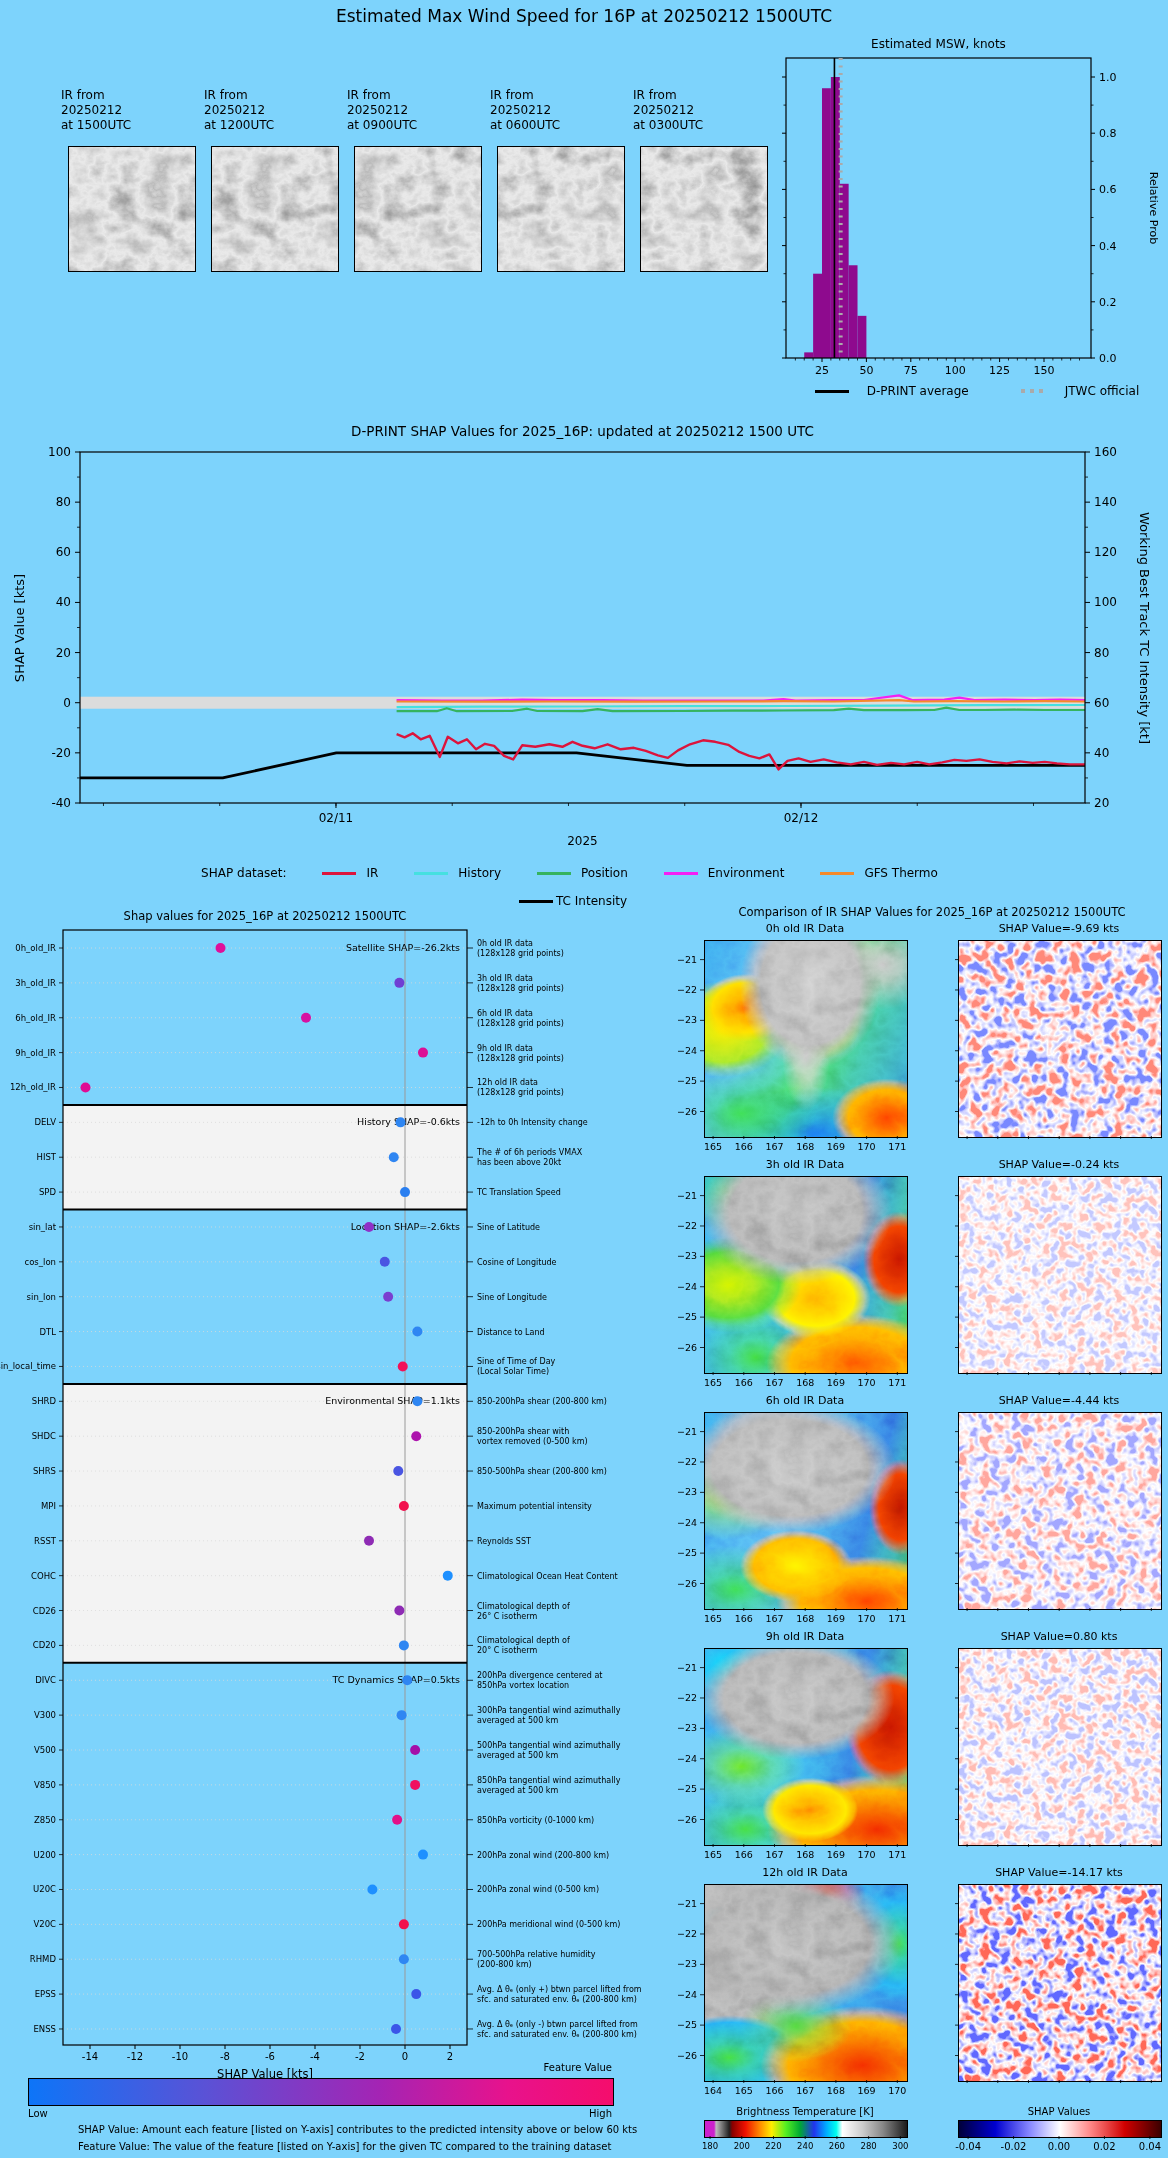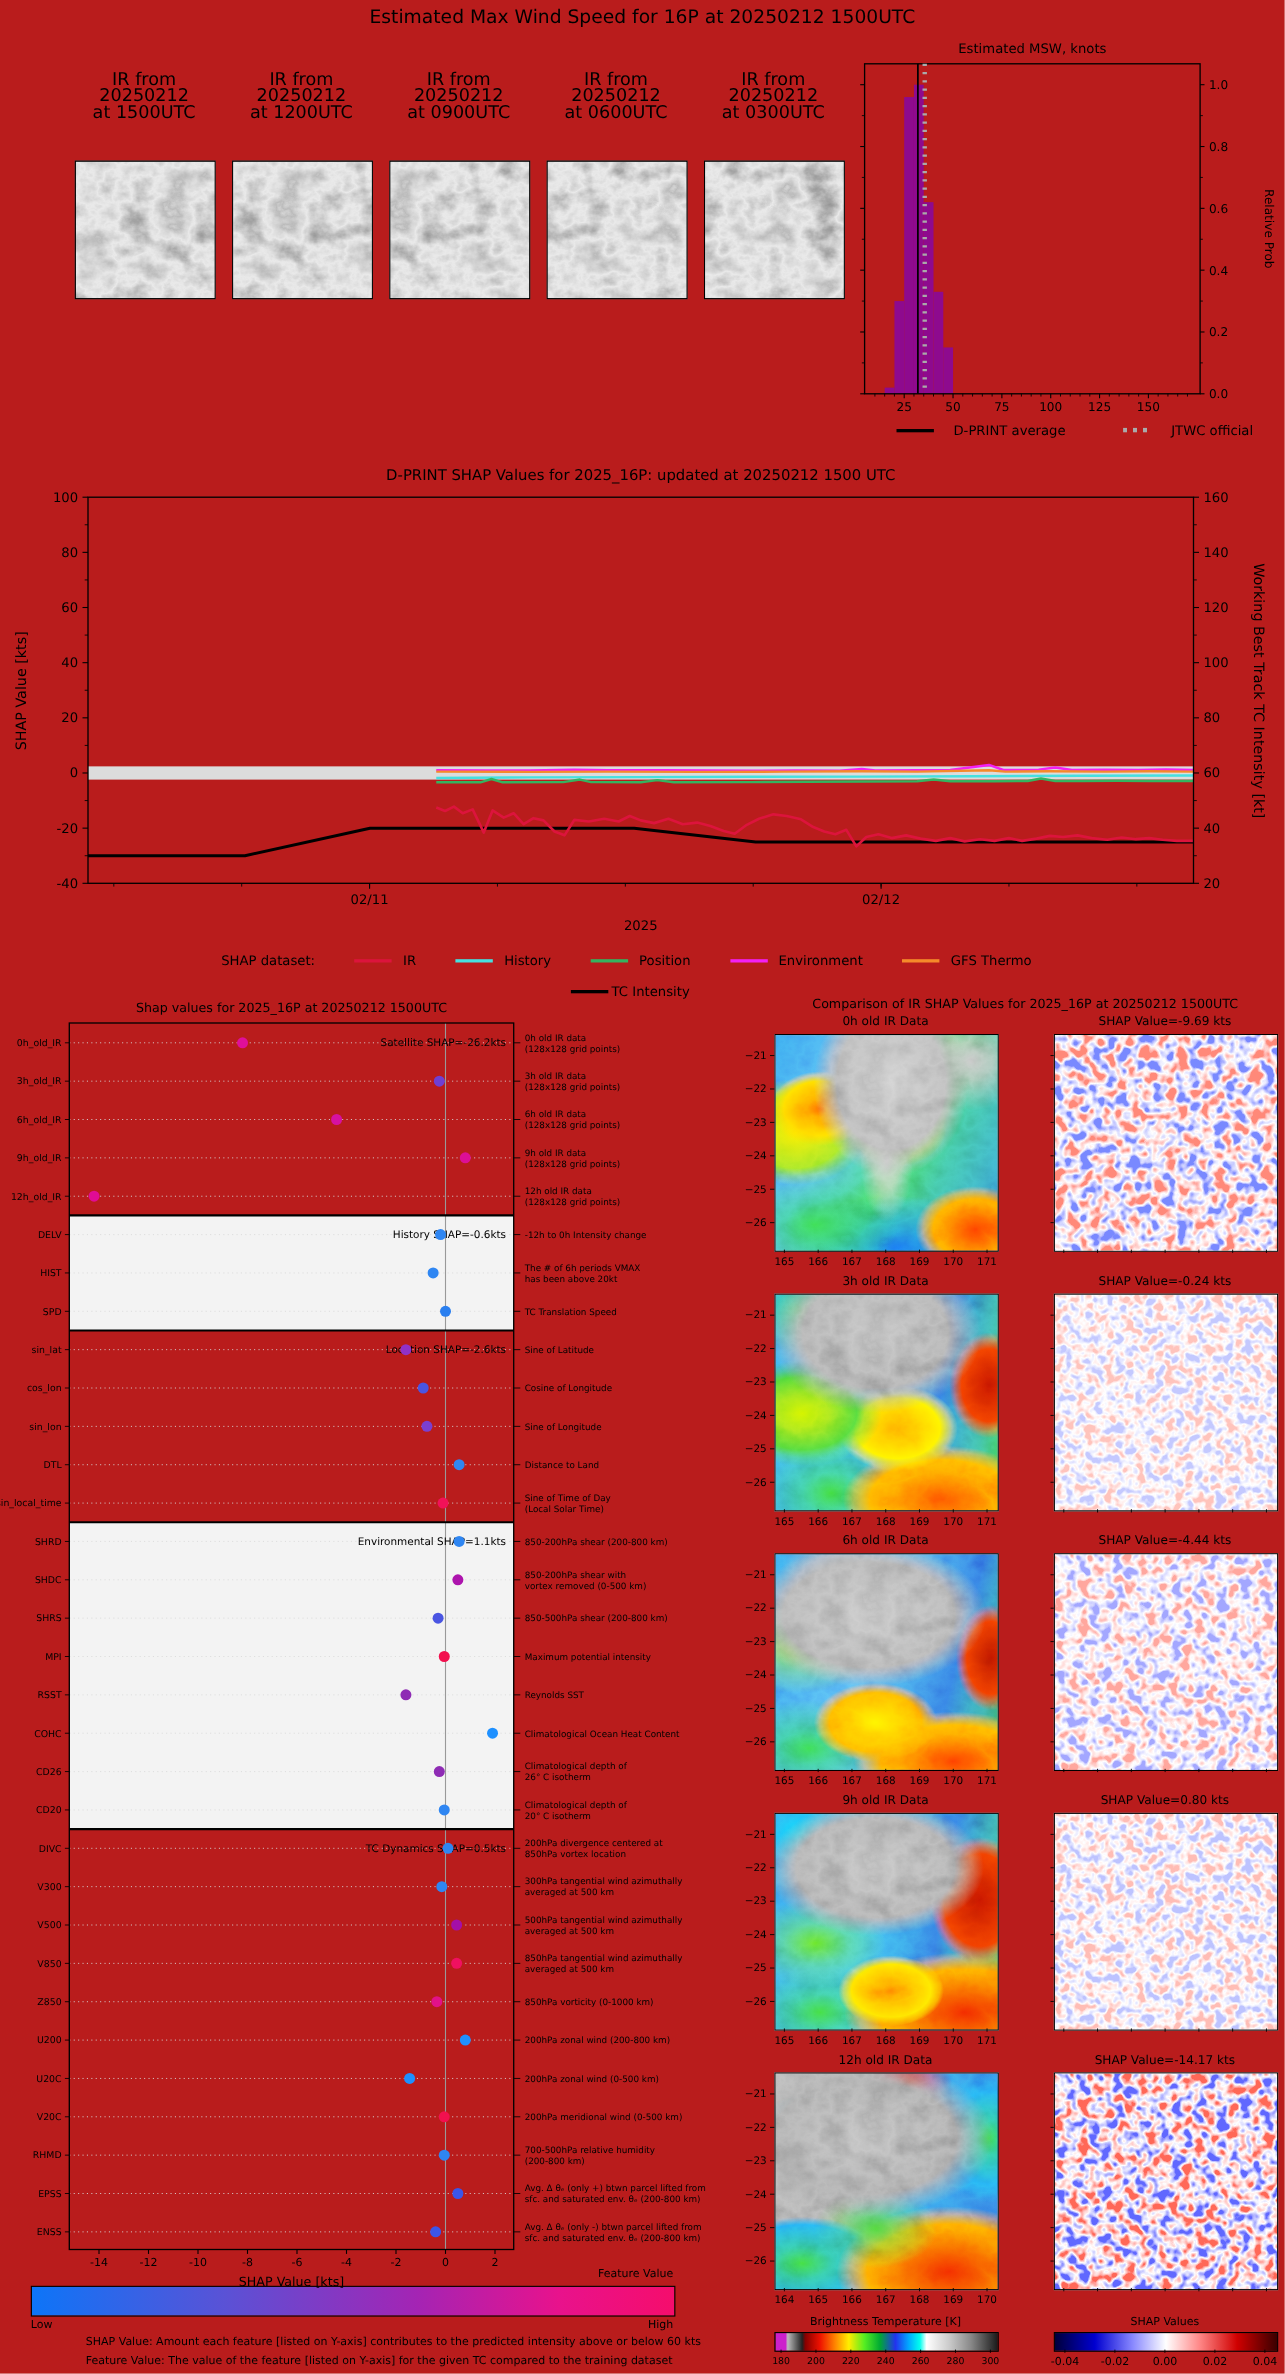--- a/index.html
+++ b/index.html
@@ -1,20 +1,20 @@
 <!DOCTYPE html>
 <html><head>
 <meta charset="utf-8">
 <style>
   html,body{margin:0;padding:0;background:#fff;}
-  #canvas{position:relative;width:1168px;height:2158px;background:#b91c1c;
+  #canvas{position:relative;width:1168px;height:2158px;background:#7dd3fc;
     font-family:"DejaVu Sans","Liberation Sans",sans-serif;color:#000;overflow:hidden;}
   .abs{position:absolute;}
   #main-title{top:6px;left:0;width:1168px;text-align:center;font-size:17px;}
-  .thumb-label{top:64px;width:140px;text-align:center;font-size:16px;line-height:15px;}
+  .thumb-label{top:88px;width:140px;font-size:12px;line-height:15px;}
   .thumb{top:146px;width:126px;height:124px;border:1px solid #000;overflow:hidden;background:#777;}
   .thumb svg{position:absolute;top:0;left:0;}
   svg#overlay{position:absolute;top:0;left:0;pointer-events:none;}
   .legend-row{display:flex;align-items:center;justify-content:center;font-size:12px;gap:6px;}
   #hist-legend{top:384px;left:772px;width:410px;gap:18px;}
   #ts-legend1{top:866px;left:80px;width:1005px;gap:10px;}
   #ts-legend2{top:894px;left:80px;width:1005px;gap:3px;}
   .lgline{display:inline-block;width:34px;height:3px;}
   .lgdots{display:inline-block;width:26px;height:4px;
     background-image:repeating-linear-gradient(to right,#aaa 0 4px,transparent 4px 9px);}

